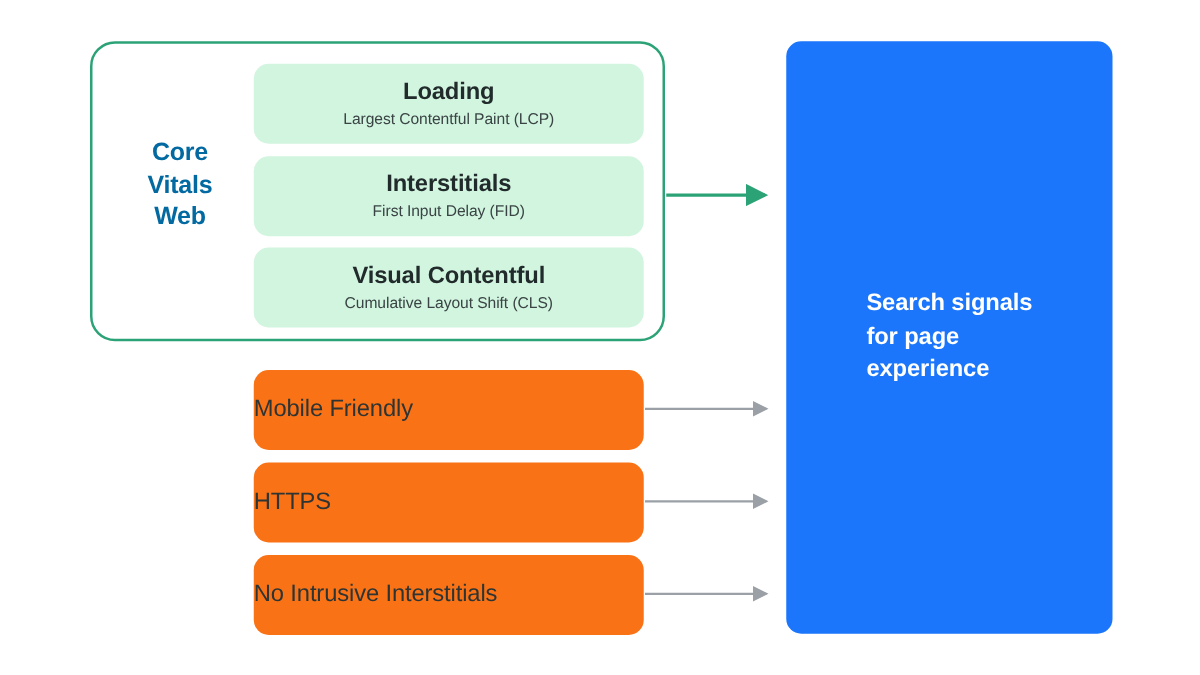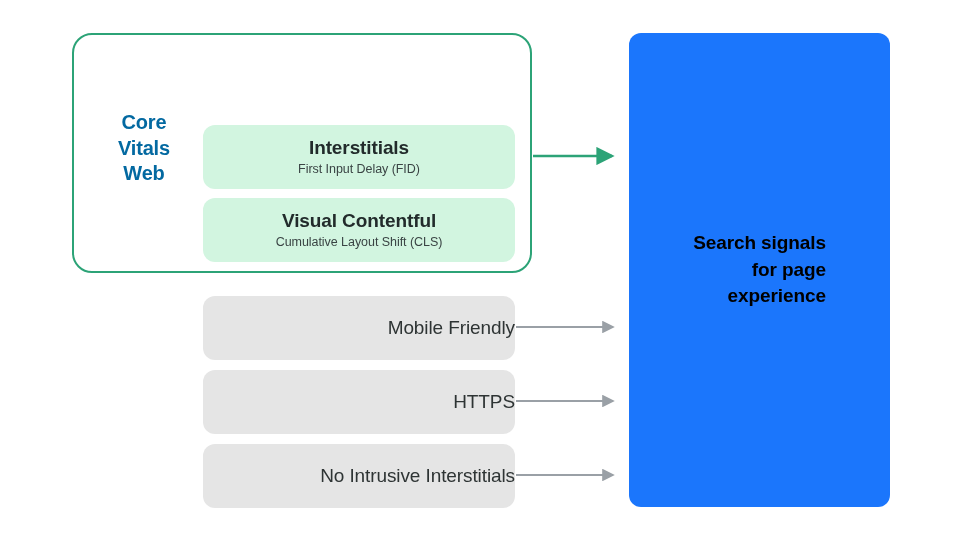--- a/index.html
+++ b/index.html
@@ -83,25 +83,25 @@
     margin-top: 2px;
     letter-spacing: -0.05px;
   }
 
   
   .signal-card {
     position: absolute;
     left: 203px;
     width: 312px;
     height: 64px;
-    background: #e5e5e5;
+    background: #f97316;
     border-radius: 12px;
     display: flex;
     align-items: center;
-    justify-content: flex-end;
+    justify-content: flex-start;
   }
   .signal-card.s1 { top: 296px; }
   .signal-card.s2 { top: 370px; }
   .signal-card.s3 { top: 444px; }
 
   .signal-title {
     color: #2E3434;
     font-size: 19px;
     font-weight: normal;
     letter-spacing: -0.1px;
@@ -114,24 +114,24 @@
     top: 33px;
     width: 261px;
     height: 474px;
     background: #1B76FC;
     border-radius: 12px;
     display: flex;
     align-items: center;
     justify-content: center;
   }
   .dest-text {
-    color: #000000;
+    color: #ffffff;
     font-size: 19px;
     font-weight: bold;
-    text-align: right;
+    text-align: left;
     line-height: 1.42;
     letter-spacing: -0.1px;
     padding: 0 16px;
     white-space: pre-line;
   }
 
   
   #connectors {
     position: absolute;
     left: 0;
@@ -147,20 +147,24 @@
 <div id="canvas">
 
   <div class="cwv-group"></div>
 
   <div class="cwv-label">
     <span>Core</span>
     <span>Vitals</span>
     <span>Web</span>
   </div>
 
+  <div class="metric-card m1">
+    <div class="metric-title">Loading</div>
+    <div class="metric-sub">Largest Contentful Paint (LCP)</div>
+  </div>
 
   <div class="metric-card m2">
     <div class="metric-title">Interstitials</div>
     <div class="metric-sub">First Input Delay (FID)</div>
   </div>
 
   <div class="metric-card m3">
     <div class="metric-title">Visual Contentful</div>
     <div class="metric-sub">Cumulative Layout Shift (CLS)</div>
   </div>

